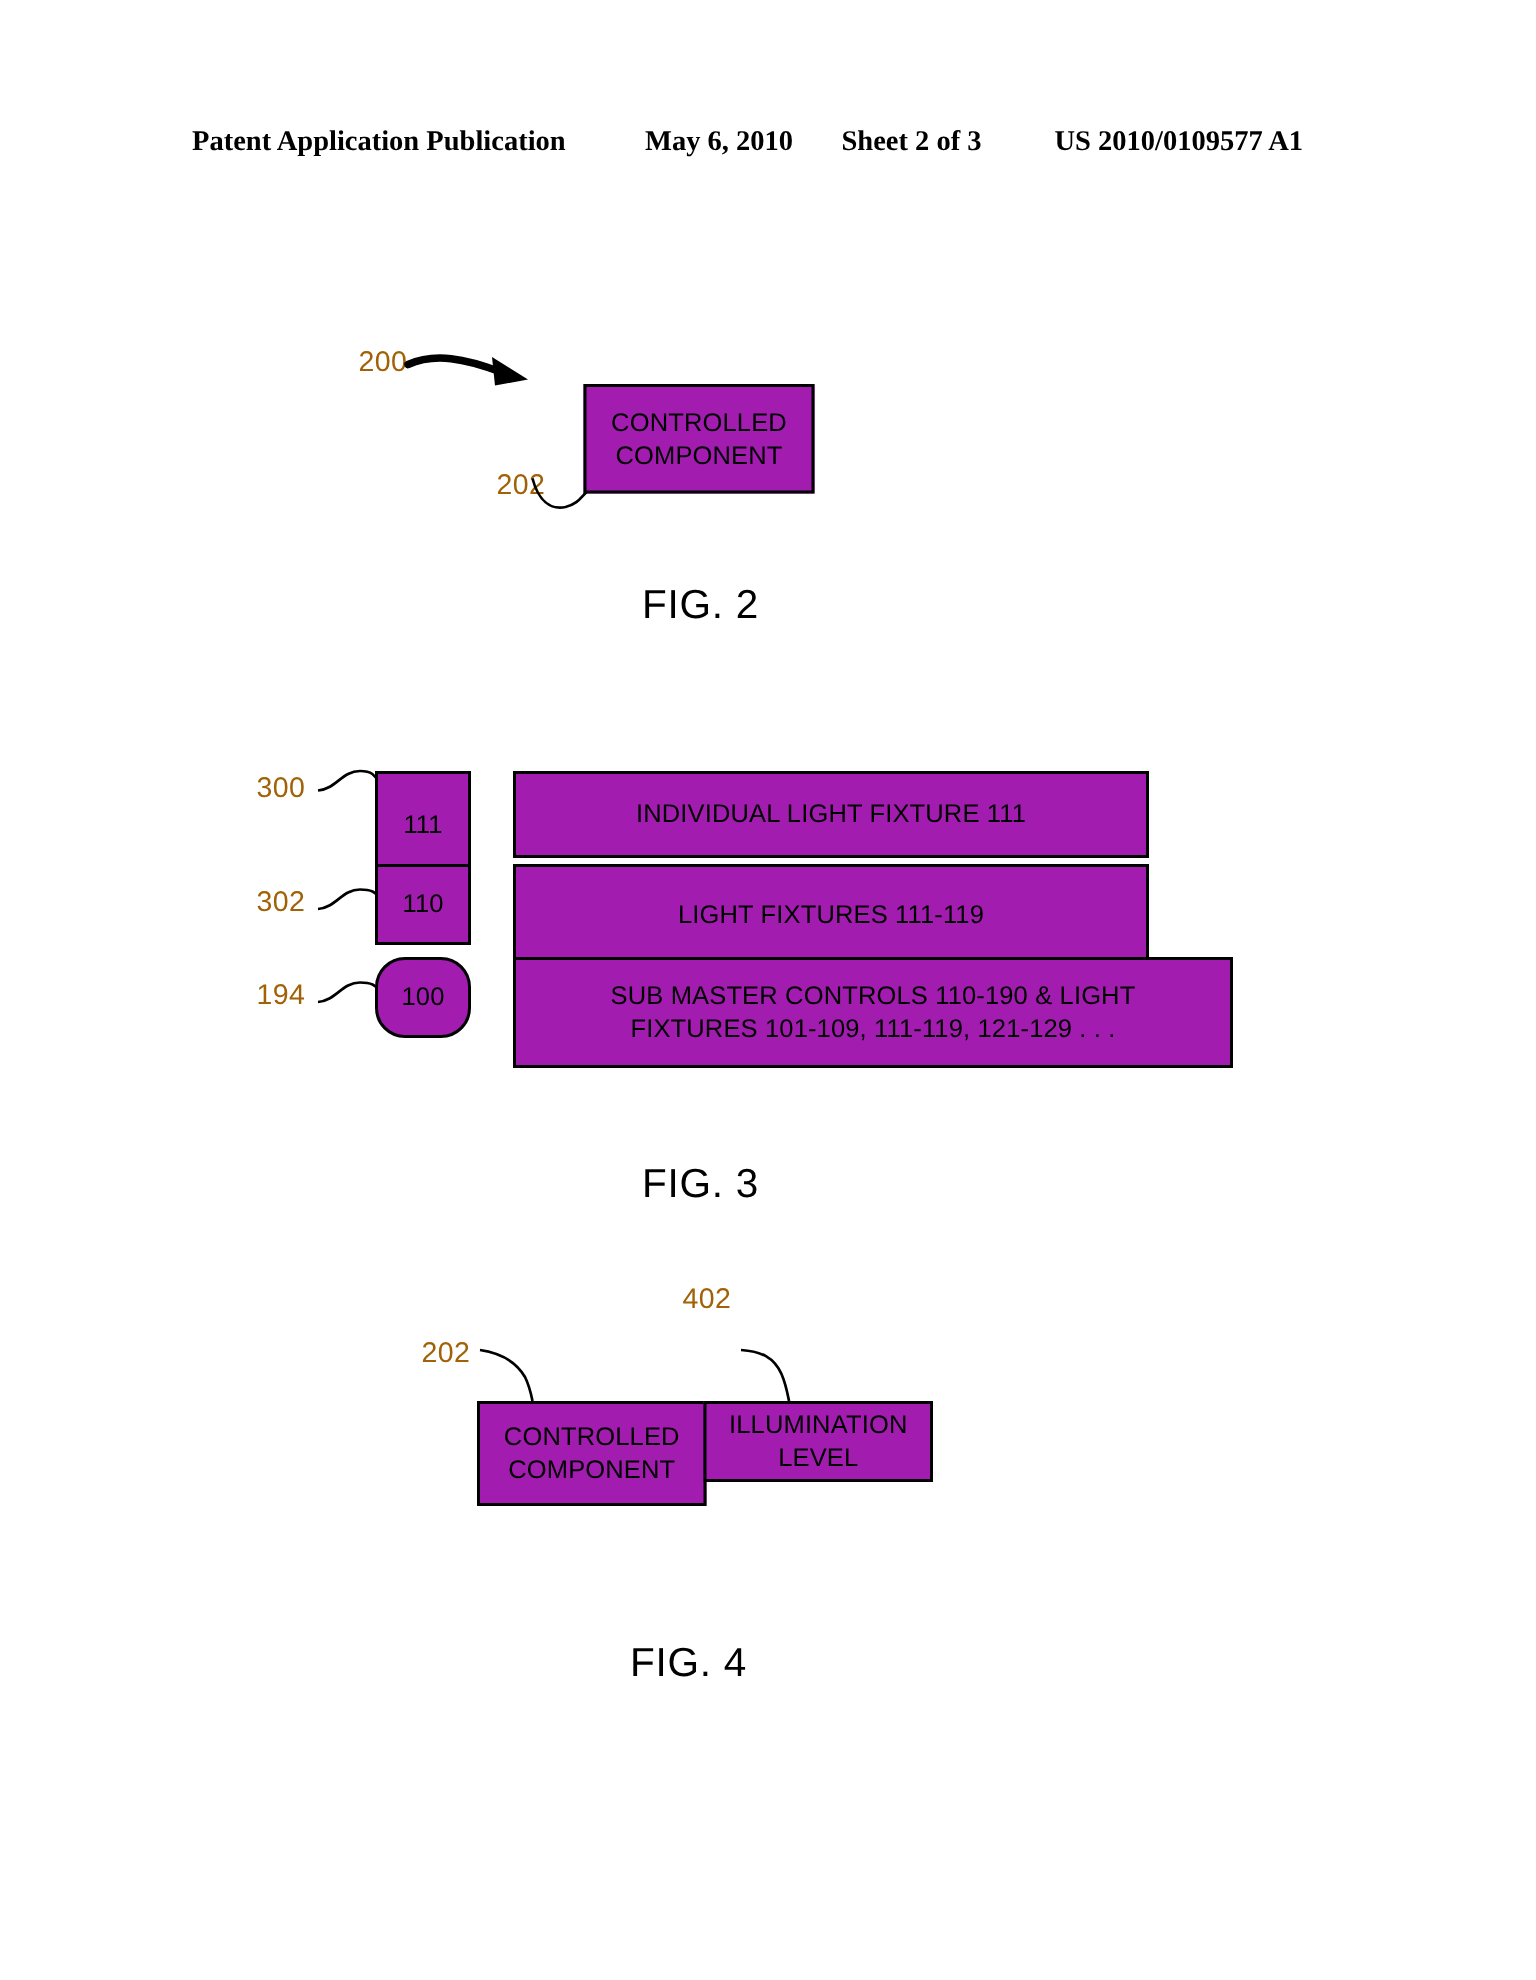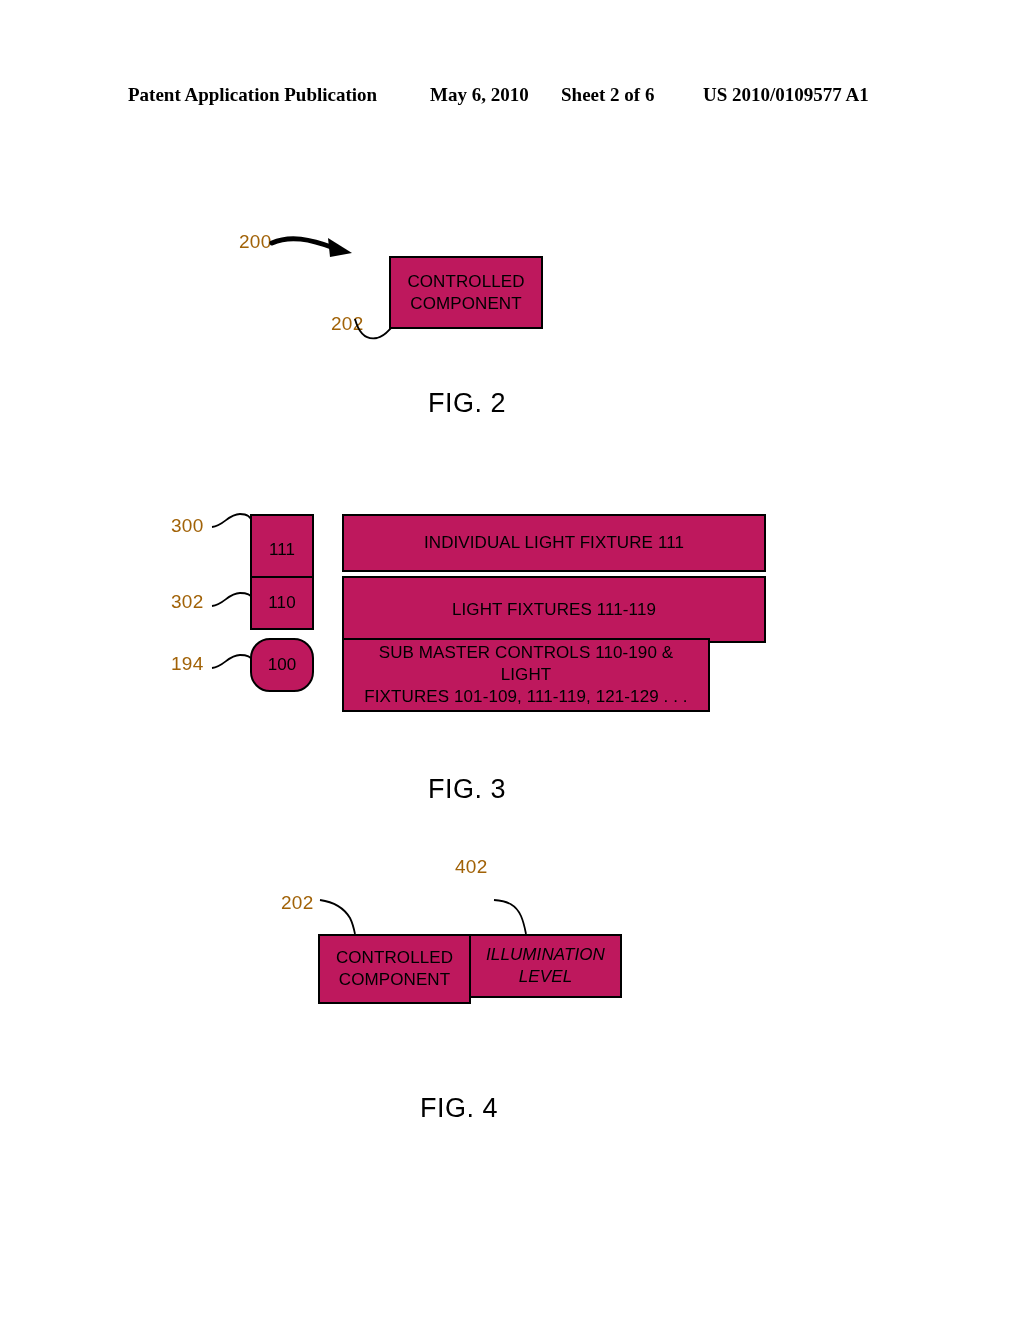--- a/index.html
+++ b/index.html
@@ -32,21 +32,21 @@
   #page-header .h-pub   { position: absolute; left: 128px;  top: 0; }
   #page-header .h-date  { position: absolute; left: 430px;  top: 0; }
   #page-header .h-sheet { position: absolute; left: 561px;  top: 0; }
   #page-header .h-pat   { position: absolute; left: 703px;  top: 0; }
 
   
   .dbox {
     position: absolute;
     box-sizing: border-box;
     border: 2px solid #000000;
-    background: #be185d;
+    background: #a21caf;
     display: flex;
     align-items: center;
     justify-content: center;
     text-align: center;
     font-family: "Liberation Sans", sans-serif;
     font-size: 17px;
     line-height: 1.28;
     letter-spacing: 0.1px;
     color: #000;
   }
@@ -84,51 +84,51 @@
   #fig2-leader-202 { left: 355px; top: 318px; width: 60px; height: 36px; }
   #fig2-caption    { left: 428px; top: 388px; }
 
   
   #fig3-small-0 { left: 250px; top: 514px; width: 64px; height: 72px; }
   #fig3-small-1 { left: 250px; top: 576px; width: 64px; height: 54px; }
   #fig3-small-2 { left: 250px; top: 638px; width: 64px; height: 54px; border-radius: 20px; }
 
   #fig3-wide-0  { left: 342px; top: 514px; width: 424px; height: 58px; }
   #fig3-wide-1  { left: 342px; top: 576px; width: 424px; height: 67px; }
-  #fig3-wide-2  { left: 342px; top: 638px; width: 368px; height: 74px; }
+  #fig3-wide-2  { left: 342px; top: 638px; width: 480px; height: 74px; }
 
   #fig3-ref-300 { left: 171px; top: 515px; }
   #fig3-ref-302 { left: 171px; top: 591px; }
   #fig3-ref-304 { left: 171px; top: 653px; }
 
   #fig3-leader-300 { left: 212px; top: 512px; width: 46px; height: 22px; }
   #fig3-leader-302 { left: 212px; top: 588px; width: 46px; height: 22px; }
   #fig3-leader-304 { left: 212px; top: 650px; width: 46px; height: 22px; }
 
   #fig3-caption { left: 428px; top: 774px; }
 
   
   #fig4-box-0 { left: 318px; top: 934px; width: 153px; height: 70px; }
-  #fig4-box-1 { left: 469px; top: 934px; width: 153px; height: 64px; font-style: italic; }
+  #fig4-box-1 { left: 469px; top: 934px; width: 153px; height: 54px; }
 
   #fig4-ref-202 { left: 281px; top: 892px; }
   #fig4-ref-402 { left: 455px; top: 856px; }
 
   #fig4-leader-202 { left: 320px; top: 896px; width: 60px; height: 40px; }
   #fig4-leader-402 { left: 494px; top: 896px; width: 60px; height: 40px; }
 
   #fig4-caption { left: 420px; top: 1093px; }
 </style>
 </head>
 <body>
 
 <div id="page-header">
   <span class="h-pub">Patent Application Publication</span>
   <span class="h-date">May 6, 2010</span>
-  <span class="h-sheet">Sheet 2 of 6</span>
+  <span class="h-sheet">Sheet 2 of 3</span>
   <span class="h-pat">US 2010/0109577 A1</span>
 </div>
 
 <div>
 
   <span class="refnum" id="fig2-ref-200">200</span>
 
   <svg class="leader" id="fig2-arrow" viewBox="0 0 100 40" width="100" height="40">
     <path d="M 4,17 C 22,9 42,13 66,22" stroke="#000" stroke-width="5" fill="none" stroke-linecap="round"></path>
     <path d="M 60,12 L 84,27 L 62,31 Z" fill="#000"></path>

